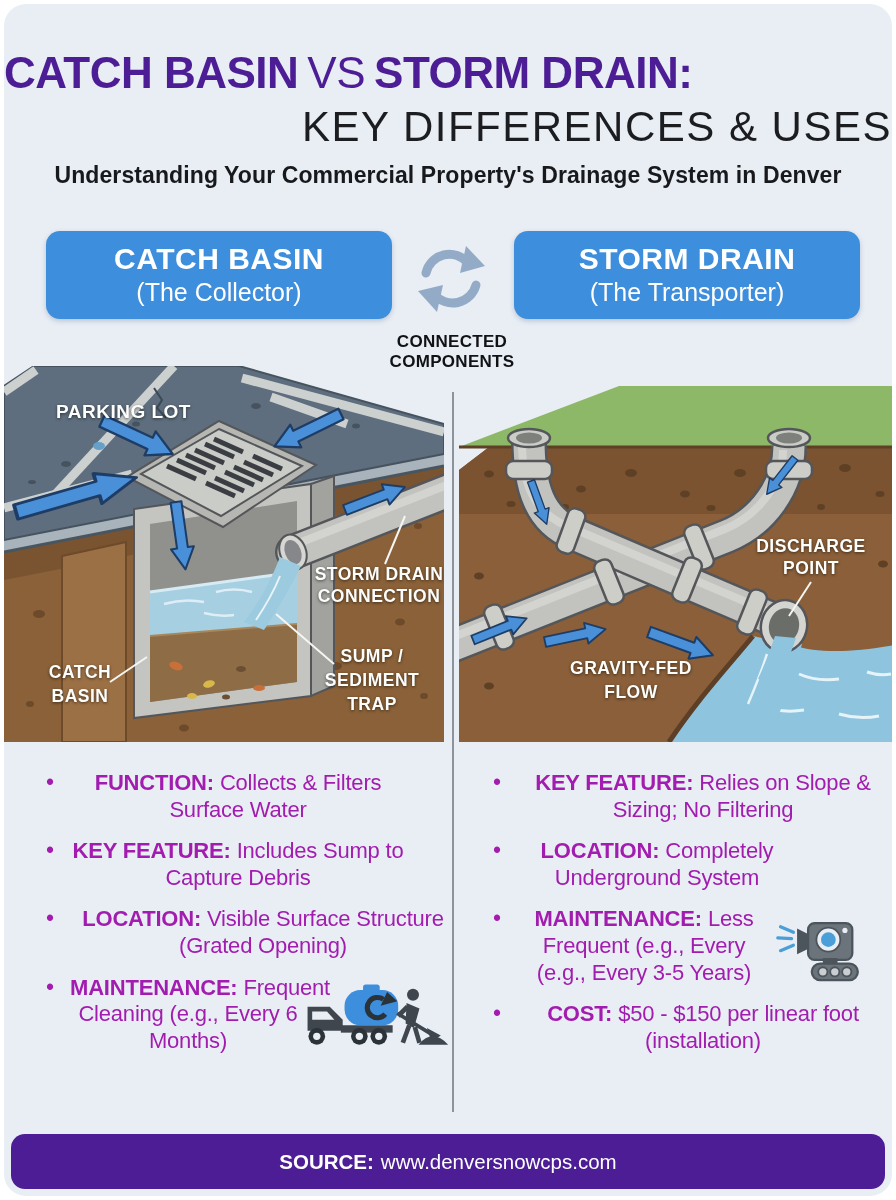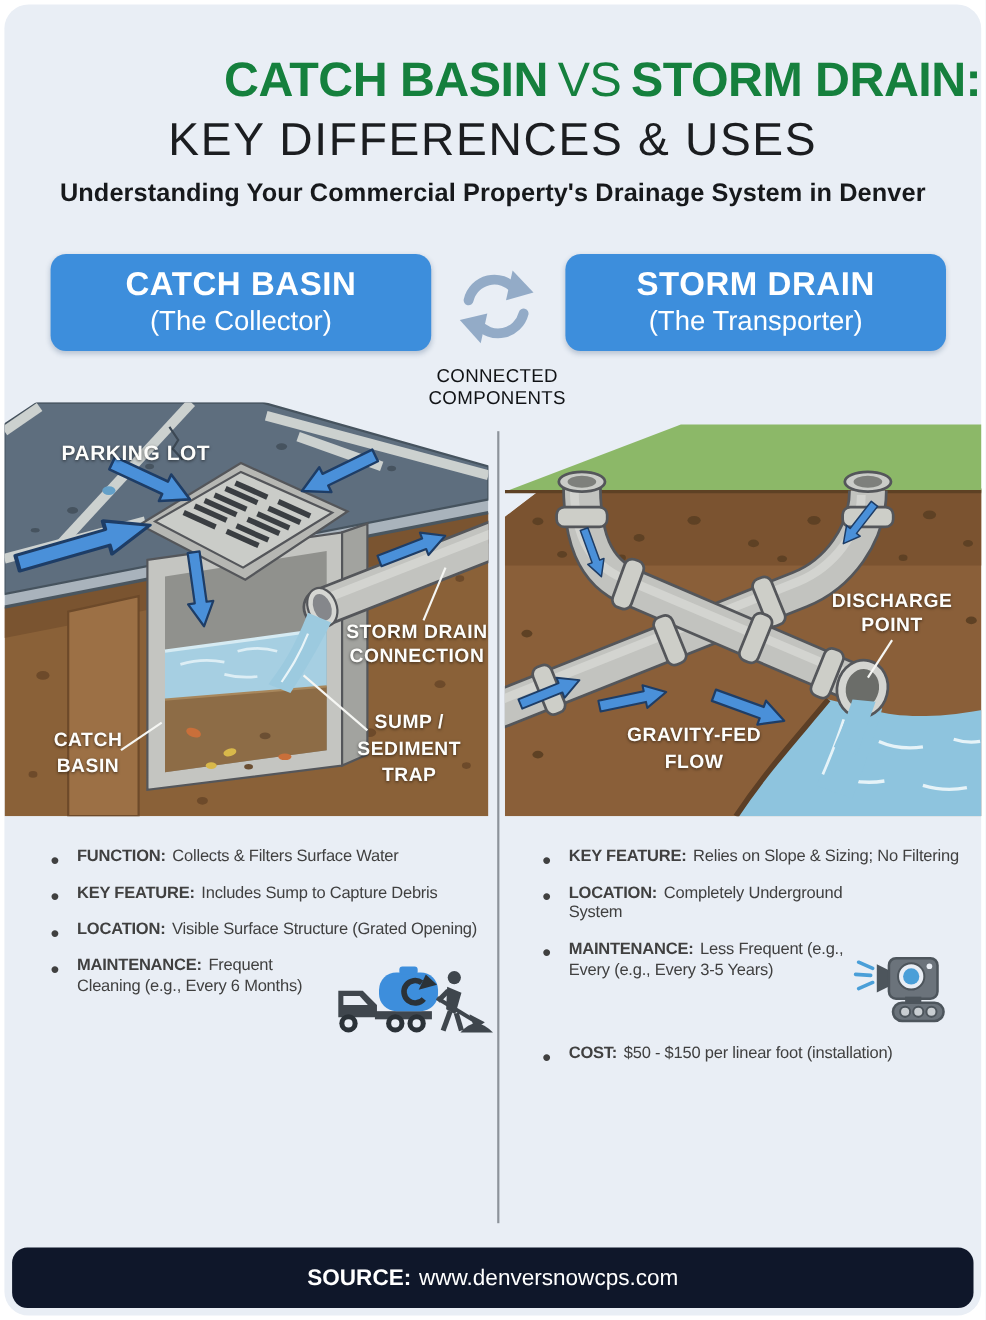--- a/index.html
+++ b/index.html
@@ -6,80 +6,80 @@
   body{
     width:896px;height:1200px;position:relative;background:#ffffff;
     font-family:"Liberation Sans","DejaVu Sans",sans-serif;overflow:hidden;
   }
   .poster{
     position:absolute;left:4px;top:4px;right:4px;bottom:4px;
     background:#e9eef5;border-radius:22px;overflow:hidden;
   }
   
   .title-line1{
-    position:absolute;top:44px;left:0;right:0;text-align:right;
-    font-size:44px;color:#15803d;letter-spacing:-0.5px;white-space:nowrap;
+    position:absolute;top:44px;left:0;right:0;text-align:left;
+    font-size:44px;color:#4c1d95;letter-spacing:-0.5px;white-space:nowrap;
   }
   .title-line1 .tb{font-weight:700;}
   .title-line1 .tsep{font-weight:400;padding:0 9px;}
   .title-line2{
-    position:absolute;top:99px;left:0;right:0;text-align:center;
+    position:absolute;top:99px;left:0;right:0;text-align:right;
     font-size:42px;font-weight:400;color:#1b1d20;letter-spacing:1.5px;
   }
   .subtitle{
     position:absolute;top:158px;left:0;right:0;text-align:center;
     font-size:23px;font-weight:700;color:#17191c;letter-spacing:0.1px;
   }
   
   .card{
     position:absolute;top:227px;height:88px;width:346px;background:#3d8edc;
     border-radius:14px;color:#ffffff;text-align:center;
     box-shadow:0 2px 5px rgba(40,70,110,0.25);
   }
   .card .ct{font-size:30px;font-weight:700;margin-top:11px;letter-spacing:0.5px;}
   .card .cs{font-size:25px;font-weight:400;margin-top:2px;}
   .card-left{left:42px;}
   .card-right{left:510px;}
   .connector{position:absolute;left:411px;top:229px;width:74px;height:96px;}
   .connected-label{
     position:absolute;left:358px;top:328px;width:180px;text-align:center;
-    font-size:17px;font-weight:400;color:#101215;line-height:1.18;letter-spacing:0.3px;
+    font-size:17px;font-weight:700;color:#101215;line-height:1.18;letter-spacing:0.3px;
   }
   
   .diagram-left{position:absolute;left:0;top:362px;width:440px;height:376px;}
   .diagram-right{position:absolute;left:455px;top:370px;width:441px;height:368px;}
   .divider{position:absolute;left:448px;top:388px;width:2px;height:720px;background:#8d939b;}
   .ilabel{
     fill:#fdfdfb;font-weight:700;font-size:17.5px;letter-spacing:0.5px;
     filter:drop-shadow(0 1px 1.5px rgba(0,0,0,0.55));
     font-family:"Liberation Sans","DejaVu Sans",sans-serif;
   }
   .ilabel-big{font-size:19px;}
   .pointer{stroke:#f5f6f3;stroke-width:2;}
   
   ul.details{
     position:absolute;margin:0;padding:0;list-style:none;
-    font-size:15px;line-height:1.21;color:#404040;letter-spacing:-0.2px;
+    font-size:22px;line-height:1.21;color:#a21caf;letter-spacing:-0.2px;text-align:center;
   }
   ul.details-left{left:40px;top:766px;width:412px;}
   ul.details-right{left:487px;top:766px;width:398px;}
   ul.details li{position:relative;padding-left:26px;margin-bottom:15px;}
   ul.details li::before{content:"\2022";position:absolute;left:2px;top:-1px;font-size:23px;}
   ul.details .blab{font-weight:700;margin-right:6px;}
   li.narrow{max-width:336px;}
   li.narrow-r{max-width:280px;}
   li.wide{margin-right:-20px;}
   li.icon-room-l{padding-right:150px;min-height:84px;}
   li.icon-room-r{padding-right:118px;min-height:80px;}
   .li-icon{position:absolute;top:4px;}
   .truck-icon{right:6px;width:148px;height:74px;}
   .camera-icon{right:22px;width:92px;height:74px;}
   
   .footer{
-    position:absolute;left:7px;right:7px;bottom:7px;height:55px;background:#0f172a;
+    position:absolute;left:7px;right:7px;bottom:7px;height:55px;background:#4c1d95;
     border-radius:14px;color:#ffffff;text-align:center;line-height:55px;font-size:20.5px;
   }
   .footer .blab{font-weight:700;margin-right:7px;}
 </style>
 </head>
 <body>
 
 <svg width="0" height="0" style="position:absolute">
   <defs>
     <path id="arr" d="M0,-8 L68,-8 L68,-17 L100,0 L68,17 L68,8 L0,8 Z" fill="#4a90d9" stroke="#1e3d66" stroke-width="3" stroke-linejoin="round"></path>

